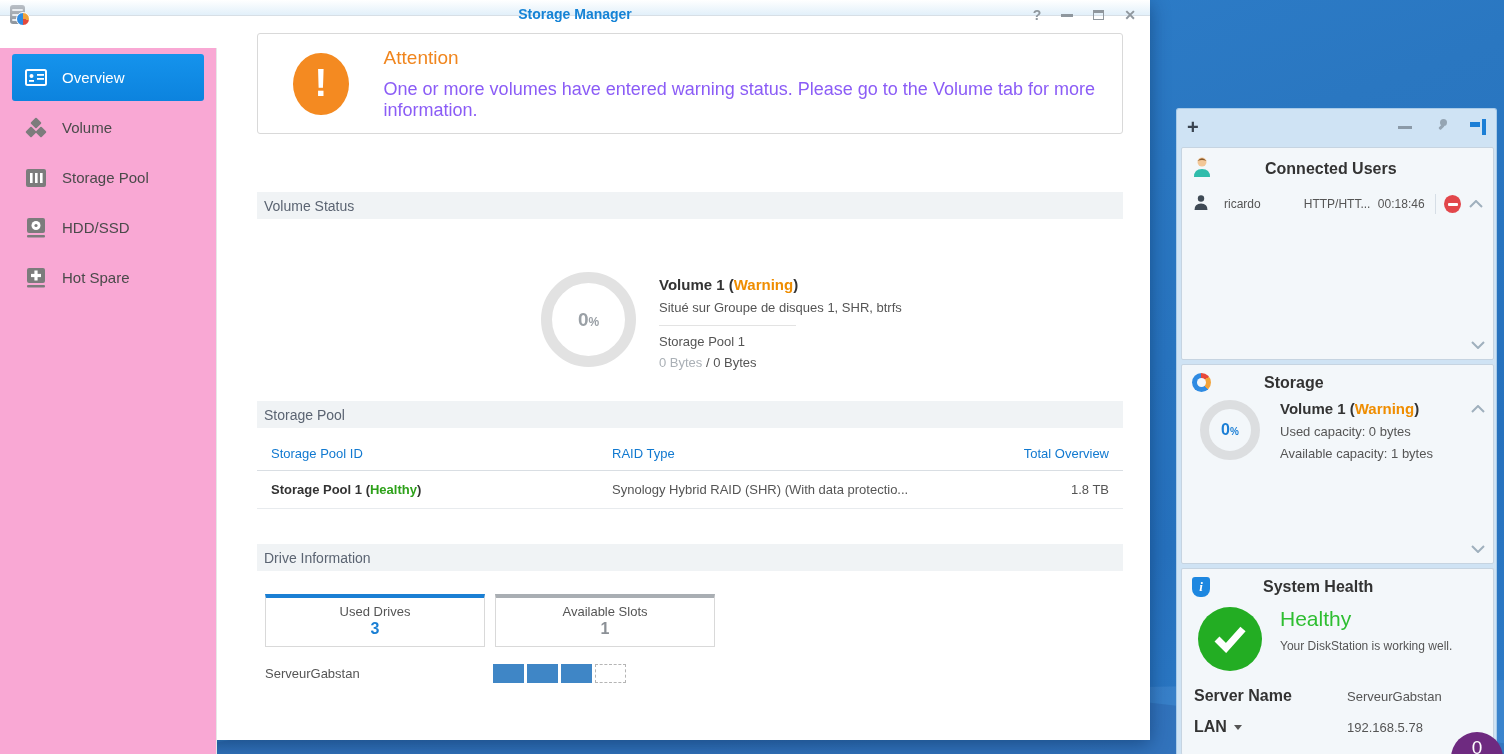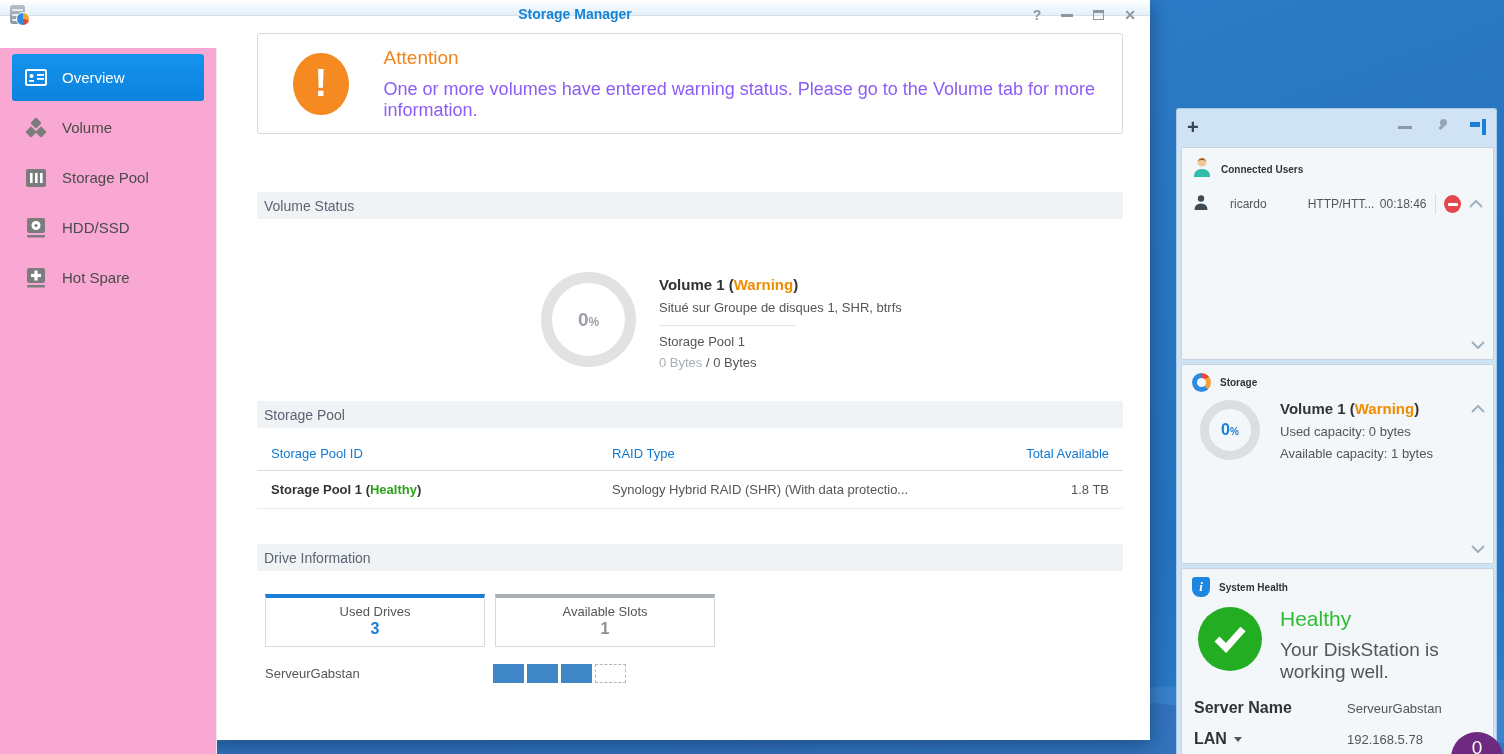--- a/index.html
+++ b/index.html
@@ -99,26 +99,26 @@
   .panel-add { color:#3a4450; font-size:20px; font-weight:bold; cursor:pointer; }
   .panel-bar .spacer { flex:1; }
   .panel-min { width:14px; height:3px; background:#8b9aa8; margin-right:22px; cursor:pointer; }
   .pin-icon { margin-right:20px; cursor:pointer; }
   .dock-icon { position:relative; width:16px; height:16px; cursor:pointer; }
   .dock-icon .v { position:absolute; right:0; top:0; width:4px; height:16px; background:#1c7fd6; }
   .dock-icon .h { position:absolute; left:0; top:3px; width:10px; height:5px; background:#1c7fd6; }
 
   .widget { position:absolute; left:4px; width:313px; background:#f3f7fa; border:1px solid #c6d4e1; border-radius:2px; }
   .w-head { display:flex; align-items:center; gap:9px; padding:8px 10px 4px 10px; }
-  .w-title { font-size:10px; font-weight:bold; color:#333; }
+  .w-title { font-size:16px; font-weight:bold; color:#333;margin-left:44px; }
   .chev { stroke:#9fb0bd; stroke-width:2; fill:none; }
 
   .widget-users { top:38px; height:213px; }
   .cu-row { display:flex; align-items:center; margin:8px 10px 0 12px; font-size:12px; color:#555; }
-  .cu-user { margin-left:22px; width:84px; }
+  .cu-user { margin-left:16px; width:84px; }
   .cu-proto { width:78px; }
   .cu-time { width:58px; }
   .cu-sep { width:1px; height:20px; background:#d6dee6; margin:0 8px 0 2px; }
   .block-icon { width:18px; height:18px; border-radius:50%; background:#e2474b; position:relative; cursor:pointer; }
   .block-icon::after { content:""; position:absolute; left:4px; top:7.5px; width:10px; height:3px; background:#fff; border-radius:1px; }
   .cu-chevron { margin-left:8px; cursor:pointer; }
   .w-scroll-down { position:absolute; right:8px; bottom:6px; cursor:pointer; }
   .w-scroll-up { position:absolute; right:8px; top:34px; cursor:pointer; }
 
   .widget-storage { top:255px; height:200px; }
@@ -135,21 +135,21 @@
 
   .widget-health { top:459px; height:187px; border-bottom:none; }
   .shield-icon { width:18px; height:20px; background:#1d87e0; border-radius:3px 3px 8px 8px;
     color:#fff; font-size:13px; font-weight:bold; font-family:"Liberation Serif",serif; font-style:italic;
     display:flex; align-items:center; justify-content:center; }
   .sh-body { display:flex; align-items:flex-start; margin-top:6px; }
   .check-circle { width:64px; height:64px; border-radius:50%; background:#23ad23; margin-left:16px;
     display:flex; align-items:center; justify-content:center; flex:none; }
   .sh-text { margin-left:18px; }
   .sh-status { color:#2ebe31; font-size:21px; }
-  .sh-msg { color:#555; font-size:19px; margin-top:8px; }
+  .sh-msg { color:#555; font-size:12px; margin-top:8px; }
   .sh-fields { margin:16px 10px 0 12px; }
   .sh-field { display:flex; align-items:center; margin-bottom:13px; }
   .sh-label { width:153px; font-size:16px; font-weight:bold; color:#333; display:flex; align-items:center; gap:7px; }
   .tri-down-dark { width:0; height:0; border-left:4px solid transparent; border-right:4px solid transparent; border-top:5px solid #555; }
   .sh-value { font-size:13px; color:#555; }
 
   .badge { position:absolute; left:1451px; top:732px; width:52px; height:52px; border-radius:50%;
     background:#6e2a80; color:#fff; font-size:19px; text-align:center; padding-top:5px; cursor:pointer; z-index:5; }
 </style>
 </head>
@@ -270,21 +270,21 @@
     </div>
 
     <div class="section-bar" style="top:370px">
       <span>Storage Pool</span>
     </div>
 
     <div class="pool-table">
       <div class="pt-head">
         <span class="c1">Storage Pool ID</span>
         <span class="c2">RAID Type</span>
-        <span class="c3">Total Available</span>
+        <span class="c3">Total Overview</span>
       </div>
       <div class="pt-row">
         <span class="c1"><span>Storage Pool 1 (</span><span class="ok-green">Healthy</span><span>)</span></span>
         <span class="c2">Synology Hybrid RAID (SHR) (With data protectio...</span>
         <span class="c3">1.8 TB</span>
       </div>
     </div>
 
     <div class="section-bar" style="top:513px">
       <span>Drive Information</span>

